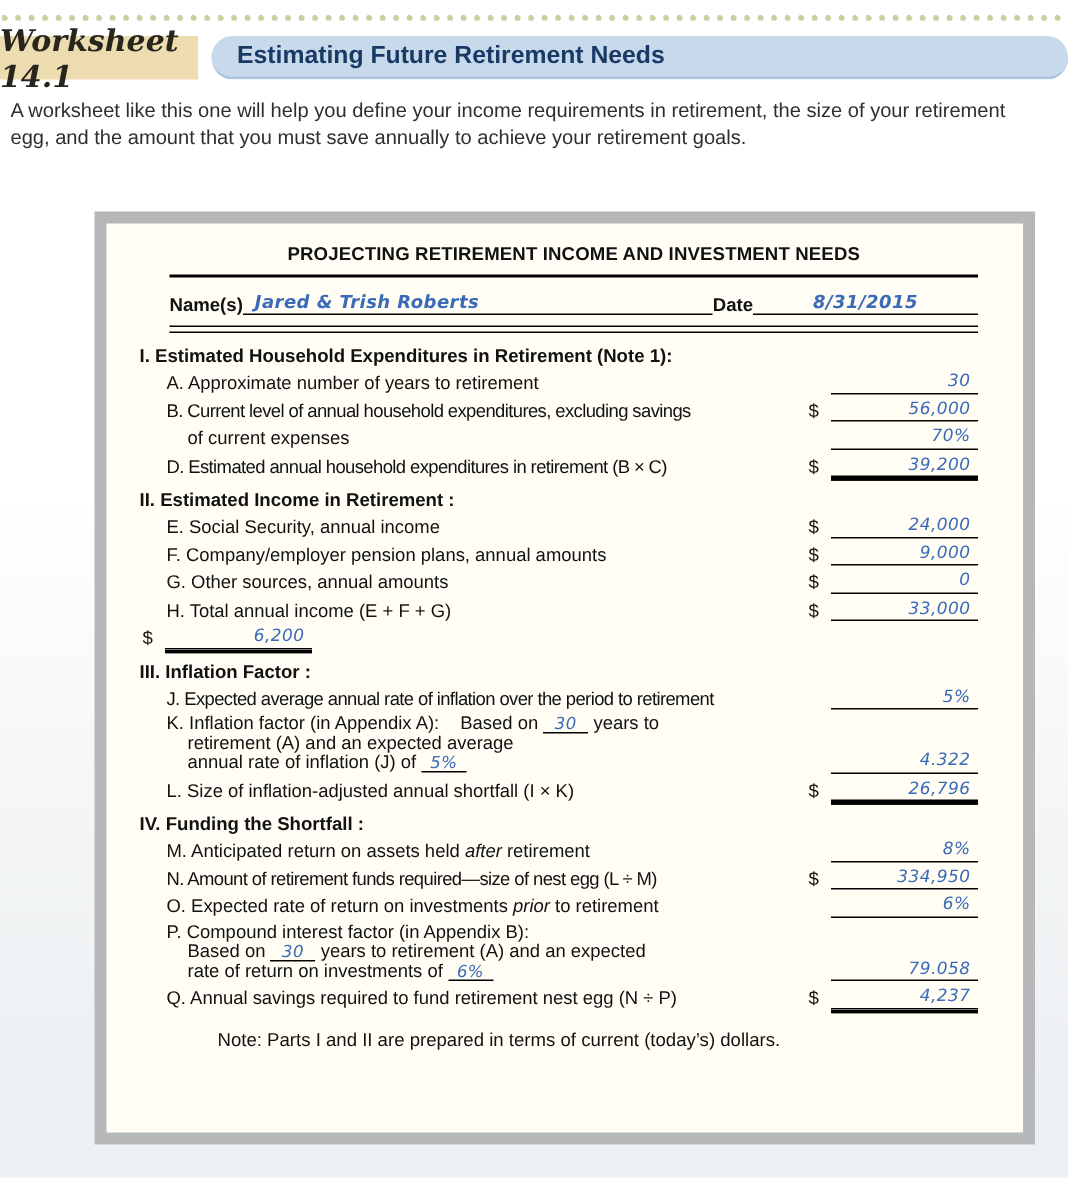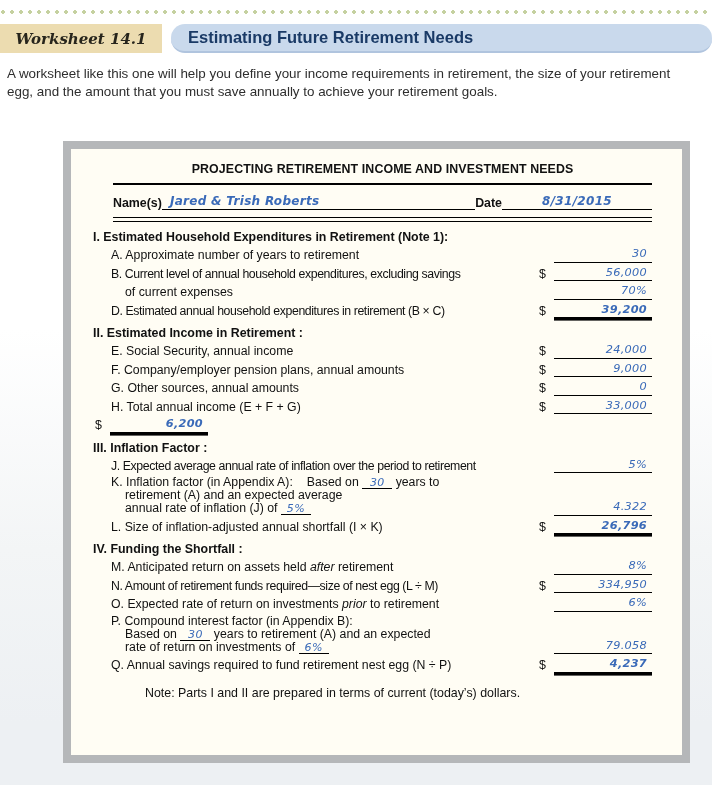--- a/index.html
+++ b/index.html
@@ -10,24 +10,24 @@
   }
   
   .dots{
     margin-top:8px;height:9px;width:100%;
     background-image:radial-gradient(circle at 3px 4px,var(--dot-green,#c5d1a0) 1.9px,rgba(0,0,0,0) 2.1px);
     background-size:9px 9px;background-repeat:repeat-x;
   }
   
   .band{display:flex;margin-top:7px;height:29px;}
   .band-left{
-    width:162px;background:var(--tan,#ecdcb0);
+    width:132px;background:var(--tan,#ecdcb0);
     display:flex;align-items:center;justify-content:center;
     font-family:"DejaVu Serif","Liberation Serif",serif;font-style:italic;font-weight:bold;
-    font-size:15px;color:#27251c;
+    font-size:20px;color:#27251c;
   }
   .band-right{
     flex:1;background:var(--band-blue,#c9d9ec);margin-left:9px;
     display:flex;align-items:center;padding-left:17px;
     font-size:16.5px;font-weight:bold;color:var(--navy,#1a3a66);
     border-bottom:2px solid #b0c4de;box-sizing:border-box;border-radius:14px;
   }
   .intro{margin:12px 0 0 7px;font-size:13.4px;line-height:17.5px;color:#2e2e2e;}
   .intro .l1{white-space:nowrap;overflow:hidden;}
   
@@ -52,21 +52,21 @@
   .row{display:flex;align-items:flex-end;margin-top:3px;white-space:nowrap;line-height:13.5px;}
   .row .lbl{flex:1;padding-left:18px;}
   .row .lbl .sub{padding-left:14px;}
   .condensed{letter-spacing:-0.4px;}
   .cur{width:15px;text-align:left;padding-left:2px;font-size:12.4px;}
   .val{
     width:98px;border-bottom:1.6px solid #000;text-align:right;
     padding:0 5px 1px 0;box-sizing:border-box;
   }
   .val .hw{font-size:11.3px;}
-  .val.dbl{border-bottom:1.2px solid #000;box-shadow:0 2.6px 0 0 #000;font-weight:bold;}
+  .val.dbl{border-bottom:1.2px solid #000;box-shadow:0 2.6px 0 0 #000;}
   .blank{
     display:inline-block;min-width:26px;text-align:center;
     border-bottom:1.2px solid #000;line-height:11px;padding:0 2px;
   }
   .blank .hw{font-size:11px;}
   .gap{display:inline-block;width:14px;}
   .note{margin:13px 0 0 52px;font-size:12.4px;}
   .lline{line-height:13.2px;}
 </style>
 </head>

